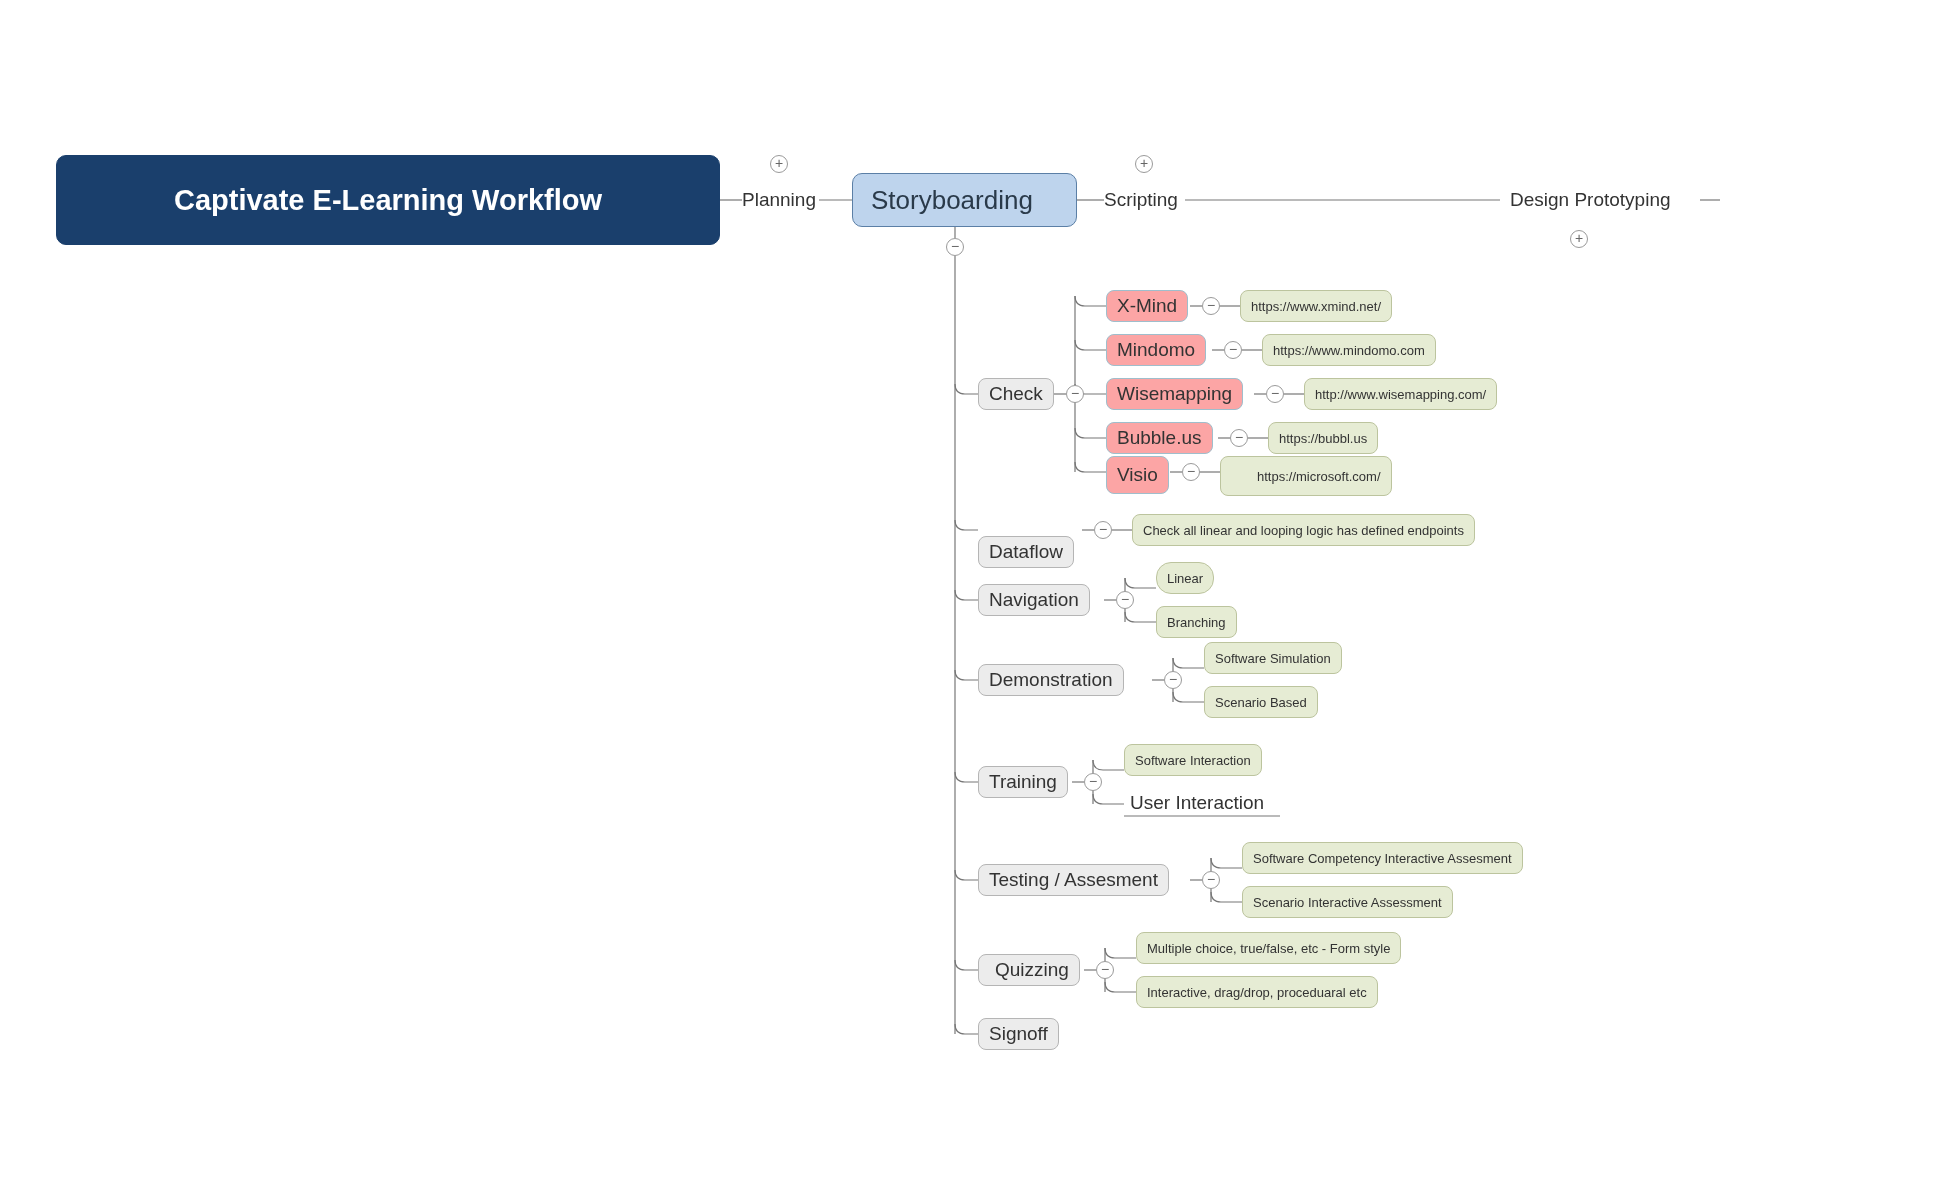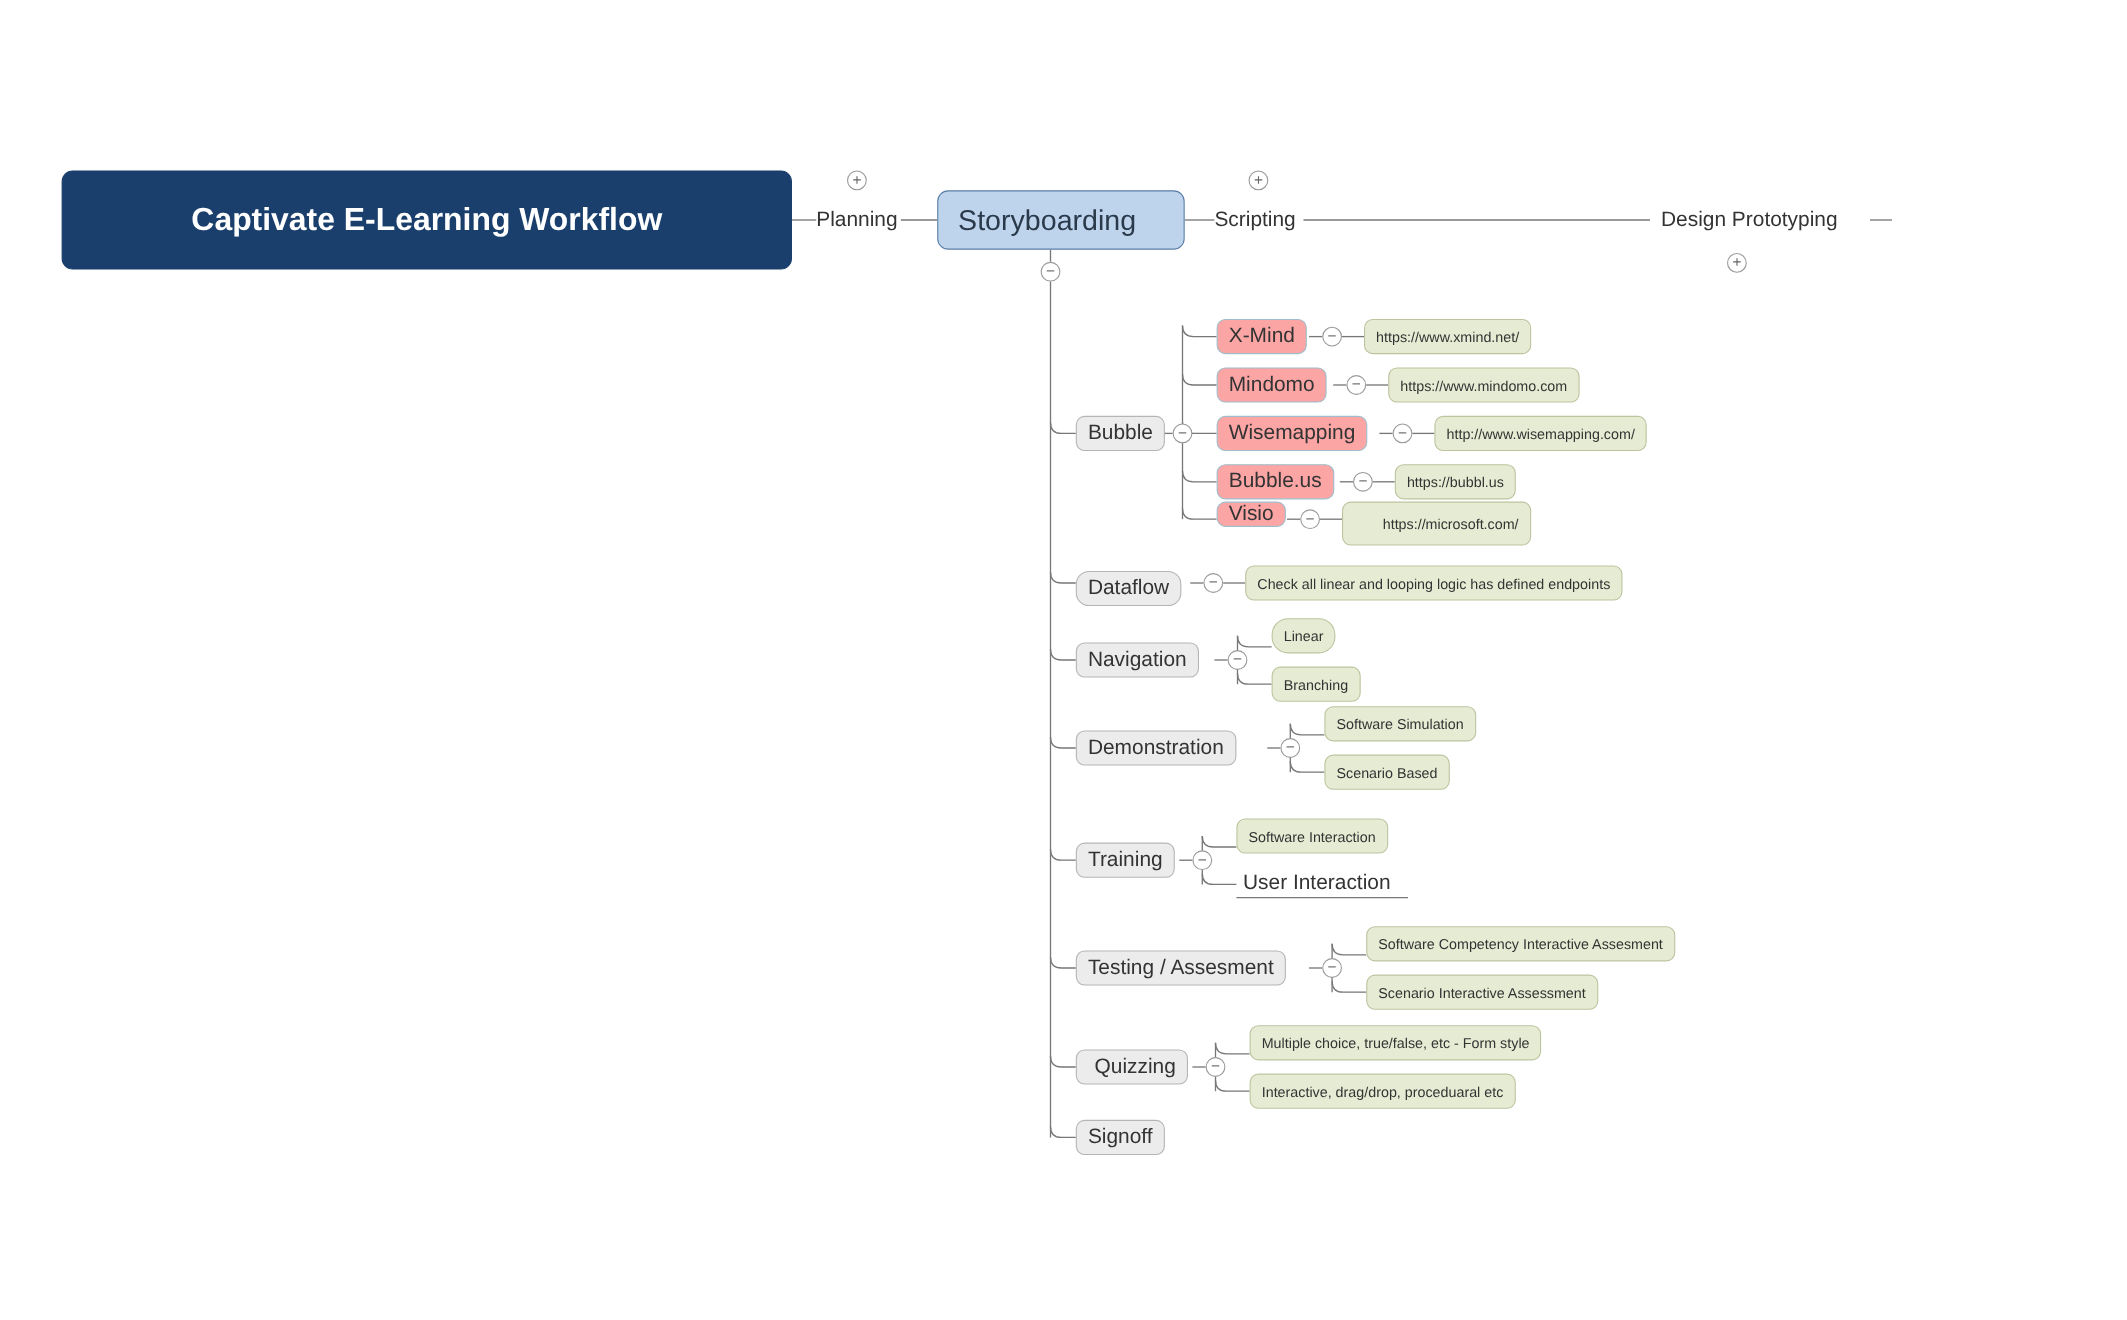--- a/index.html
+++ b/index.html
@@ -187,21 +187,21 @@
 </div>
 <div class="toggle minus" style="left:946px; top:238px;"></div>
 
 <span class="plain-label" style="left:1104px; top:189px;">Scripting</span>
 <div class="toggle plus" style="left:1135px; top:155px;"></div>
 
 <span class="plain-label" style="left:1510px; top:189px;">Design Prototyping</span>
 <div class="toggle plus" style="left:1570px; top:230px;"></div>
 
 <div class="node grey-node" style="left:978px; top:378px; height:32px;">
-  <span>Bubble</span>
+  <span>Check</span>
 </div>
 <div class="toggle minus" style="left:1066px; top:385px;"></div>
 
 <div class="node blue-node" style="left:1106px; top:290px; height:32px;">
     <span>X-Mind</span>
   </div>
 <div class="toggle minus" style="left:1202px; top:297px;"></div>
 <div class="node green-node" style="left:1240px; top:290px; height:32px;">
     <span>https://www.xmind.net/</span>
   </div>
@@ -223,29 +223,29 @@
   </div>
 
 <div class="node blue-node" style="left:1106px; top:422px; height:32px;">
     <span>Bubble.us</span>
   </div>
 <div class="toggle minus" style="left:1230px; top:429px;"></div>
 <div class="node green-node" style="left:1268px; top:422px; height:32px;">
     <span>https://bubbl.us</span>
   </div>
 
-<div class="node blue-node" style="left:1106px; top:456px; height:23px;align-items:center;">
+<div class="node blue-node" style="left:1106px; top:456px; height:38px;align-items:center;">
     <span>Visio</span>
   </div>
 <div class="toggle minus" style="left:1182px; top:463px;"></div>
 <div class="node green-node" style="left:1220px; top:456px; height:40px;padding-left:36px;">
     <span>https://microsoft.com/</span>
   </div>
 
-<div class="node grey-node" style="left:978px; top:519px; height:32px;border-radius:12px;">
+<div class="node grey-node" style="left:978px; top:536px; height:32px;">
     <span>Dataflow</span>
   </div>
 <div class="toggle minus" style="left:1094px; top:521px;"></div>
 <div class="node green-node" style="left:1132px; top:514px; height:32px;">
     <span>Check all linear and looping logic has defined endpoints</span>
   </div>
 
 <div class="node grey-node" style="left:978px; top:584px; height:32px;">
     <span>Navigation</span>
   </div>

